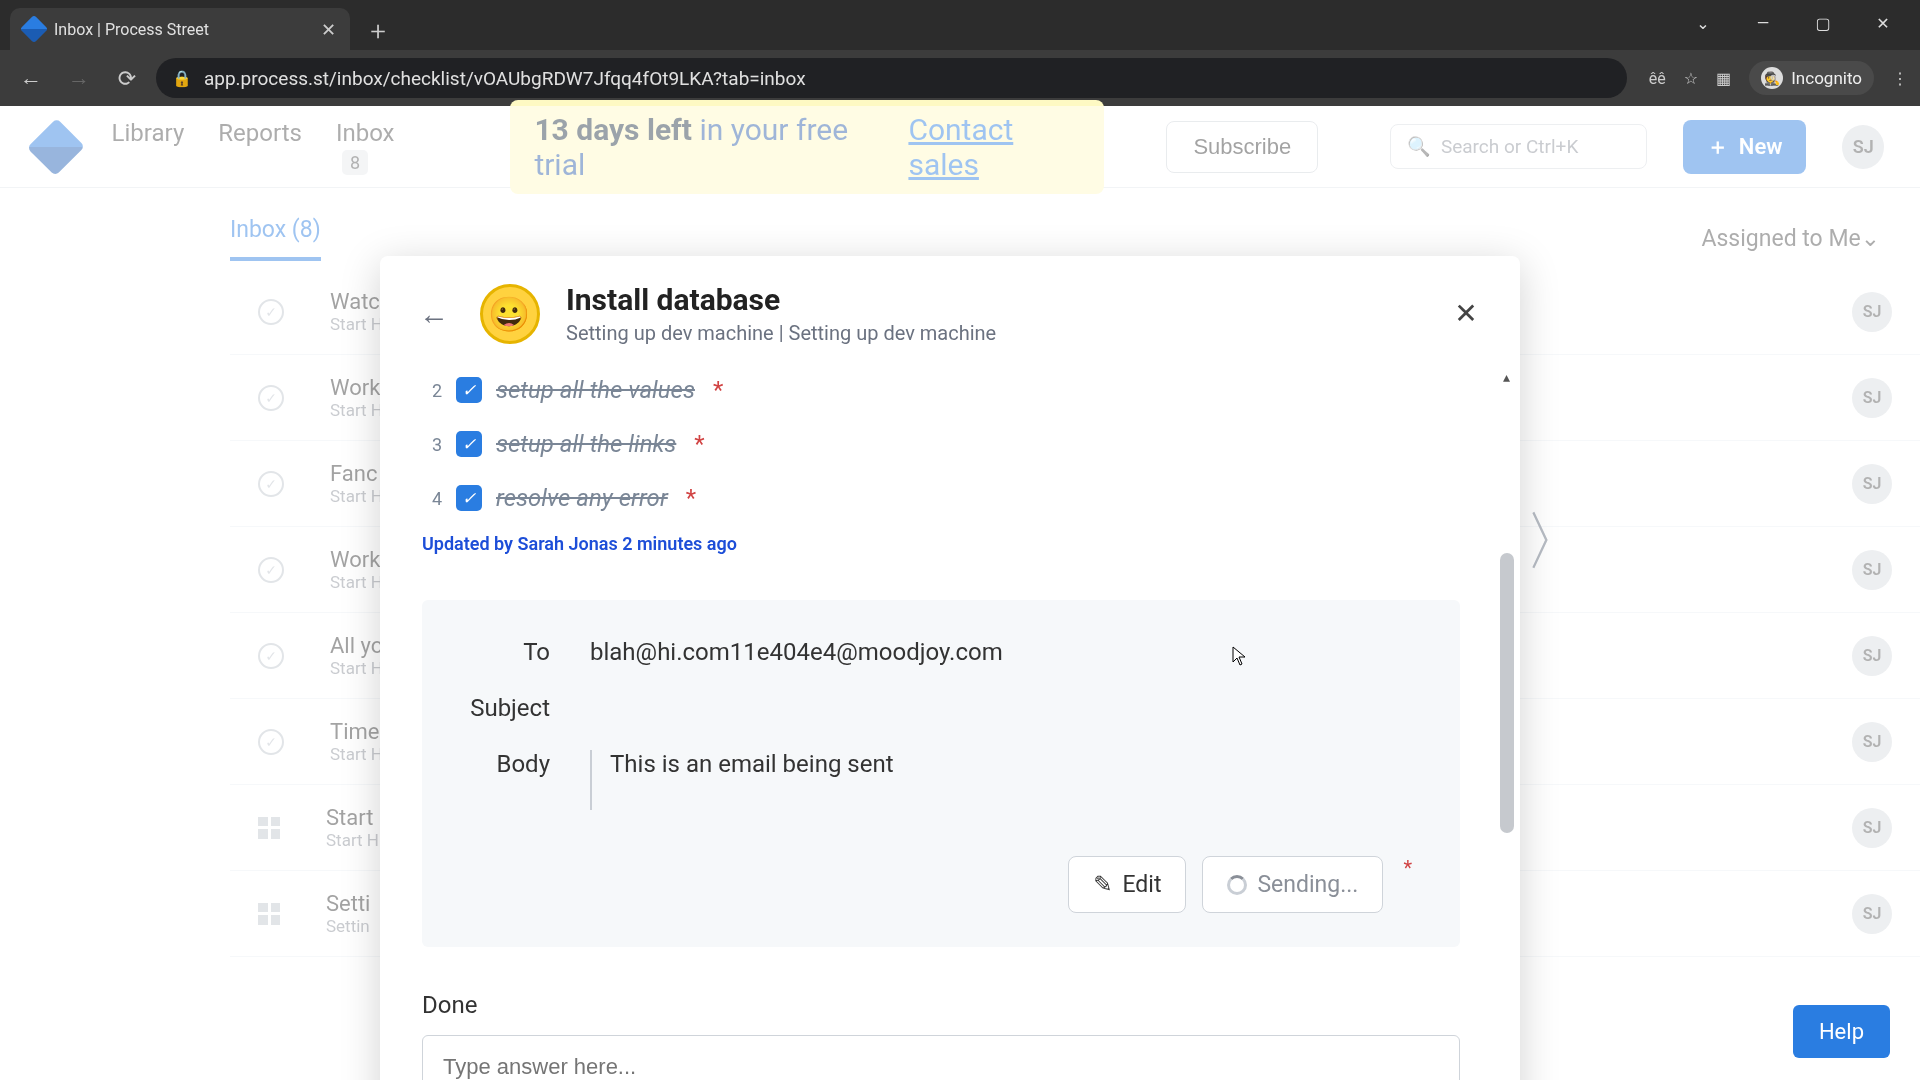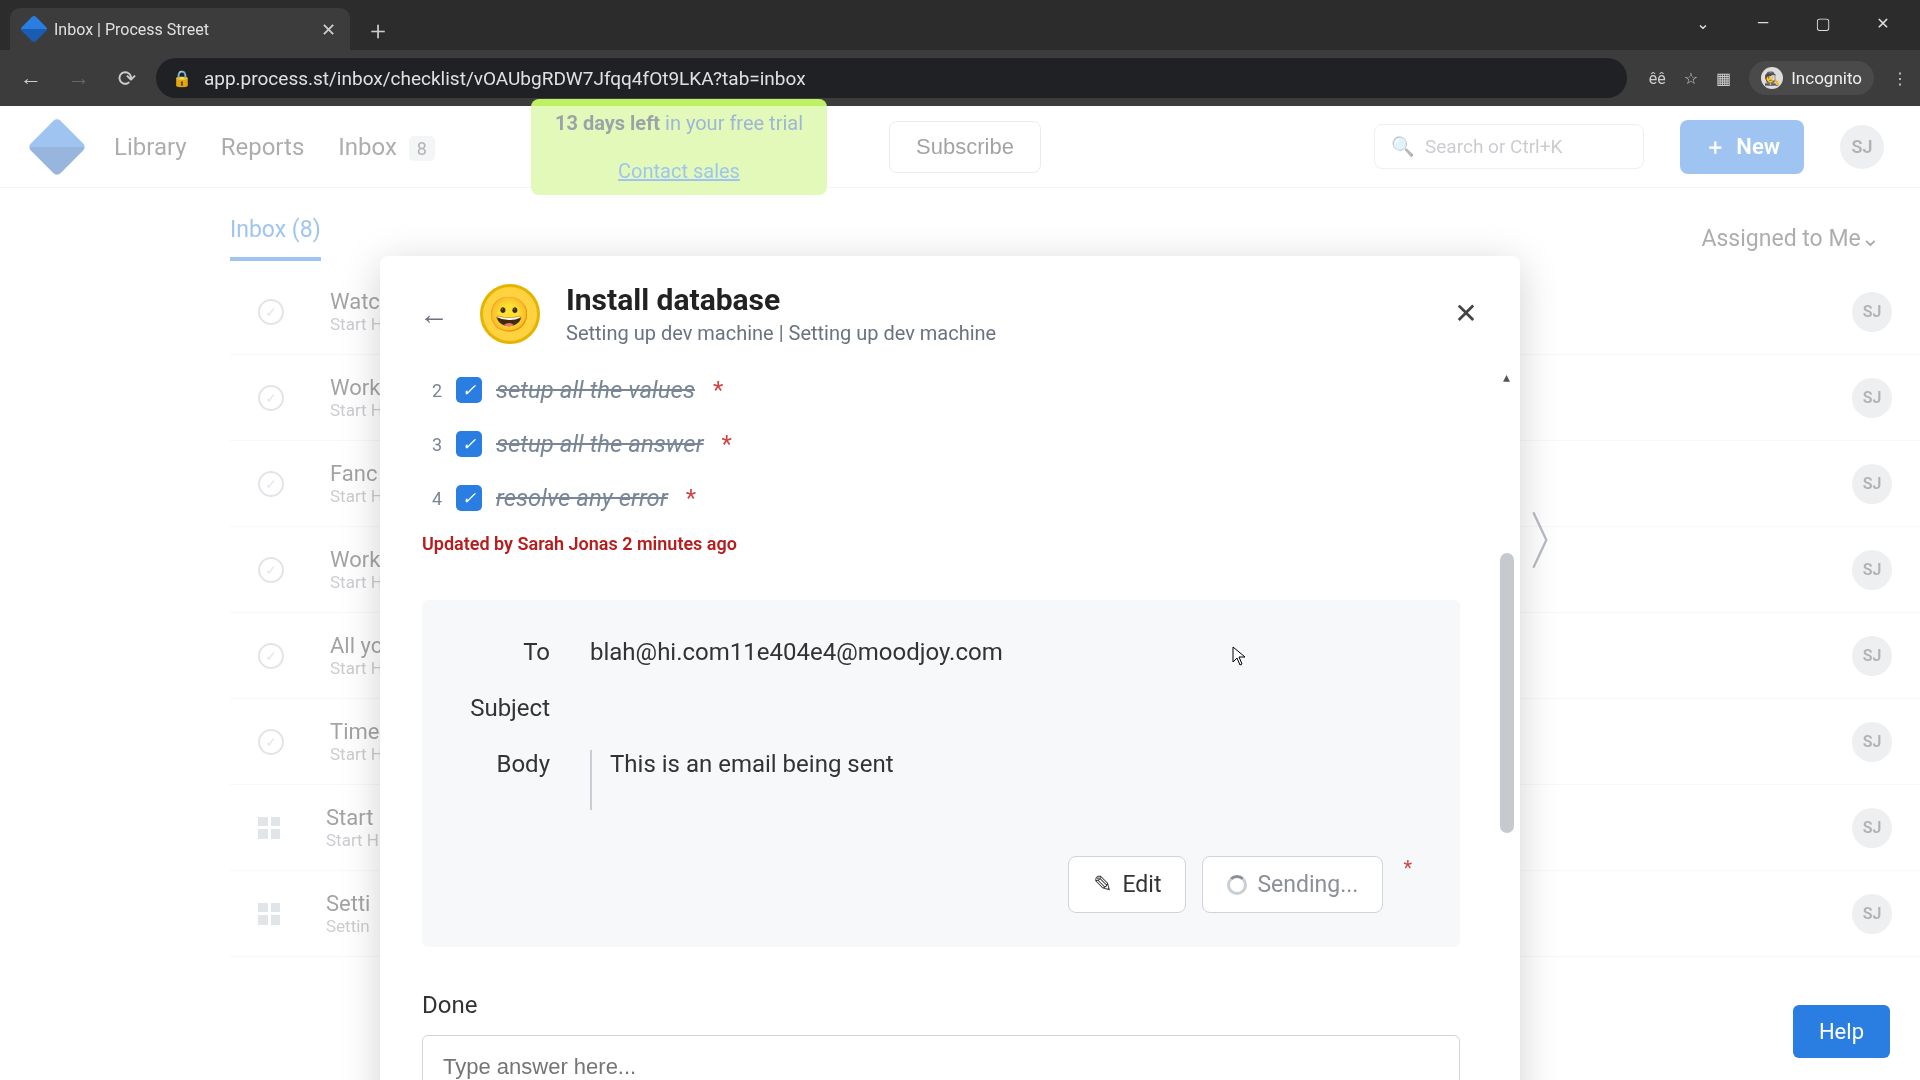--- a/index.html
+++ b/index.html
@@ -125,28 +125,27 @@
     display:inline-block;
     background:#e6e8ec;
     color:#555;
     font-size:18px;
     padding:2px 8px;
     border-radius:5px;
     margin-left:6px;
   }
   .trial-banner {
     margin-left: 60px;
-    background:#bef264;
+    background:#fef9c3;
     padding: 12px 24px;
     border-radius: 8px;
-    font-size: 20px;
+    font-size: 30px;
     color:#2a5ca8;
     display:flex; gap: 24px;
     align-items:center;
-    flex-direction:column;
   }
   .trial-banner b { color:#234; }
   .trial-banner .contact { color:#2a7de1; text-decoration: underline; }
   .subscribe-btn {
     margin-left: 26px;
     border:1px solid #cfd4da; background:#fff;
     padding: 12px 26px; font-size: 22px; color:#333;
     border-radius: 8px;
   }
   .app-header .spacer { flex:1; }
@@ -283,21 +282,21 @@
   }
   .check-num { width:20px; text-align:right; font-size:18px; color:#7a8696; font-style:normal;}
   .check-box {
     width:26px; height:26px; background:#2a7de1; border-radius:5px;
     display:flex; align-items:center; justify-content:center;
     color:#fff; font-size:17px;
   }
   .strike { text-decoration: line-through; }
   .req-star { color:#d14343; margin-left:4px; font-style:normal;}
 
-  .updated { font-size:18px; color:#b91c1c; font-weight:600; margin-top:8px; }
+  .updated { font-size:18px; color:#1d4ed8; font-weight:600; margin-top:8px; }
 
   .email-card {
     margin-top: 46px;
     background:#f6f8fa;
     border-radius: 6px;
     padding: 38px 48px 34px 48px;
   }
   .email-row { display:flex; align-items:flex-start; margin-bottom: 28px; font-size:24px; color:#333; }
   .email-label { width:120px; text-align:right; color:#333; padding-right: 40px; }
   .email-val { flex:1; }
@@ -554,21 +553,21 @@
       <div id="check-list">
           <div class="check-line">
     <span class="check-num">2</span>
     <span class="check-box">✓</span>
     <span class="strike">setup all the values</span>
     <span class="req-star">*</span>
   </div>
           <div class="check-line">
     <span class="check-num">3</span>
     <span class="check-box">✓</span>
-    <span class="strike">setup all the answer</span>
+    <span class="strike">setup all the links</span>
     <span class="req-star">*</span>
   </div>
           <div class="check-line">
     <span class="check-num">4</span>
     <span class="check-box">✓</span>
     <span class="strike">resolve any error</span>
     <span class="req-star">*</span>
   </div>
         </div>
 

